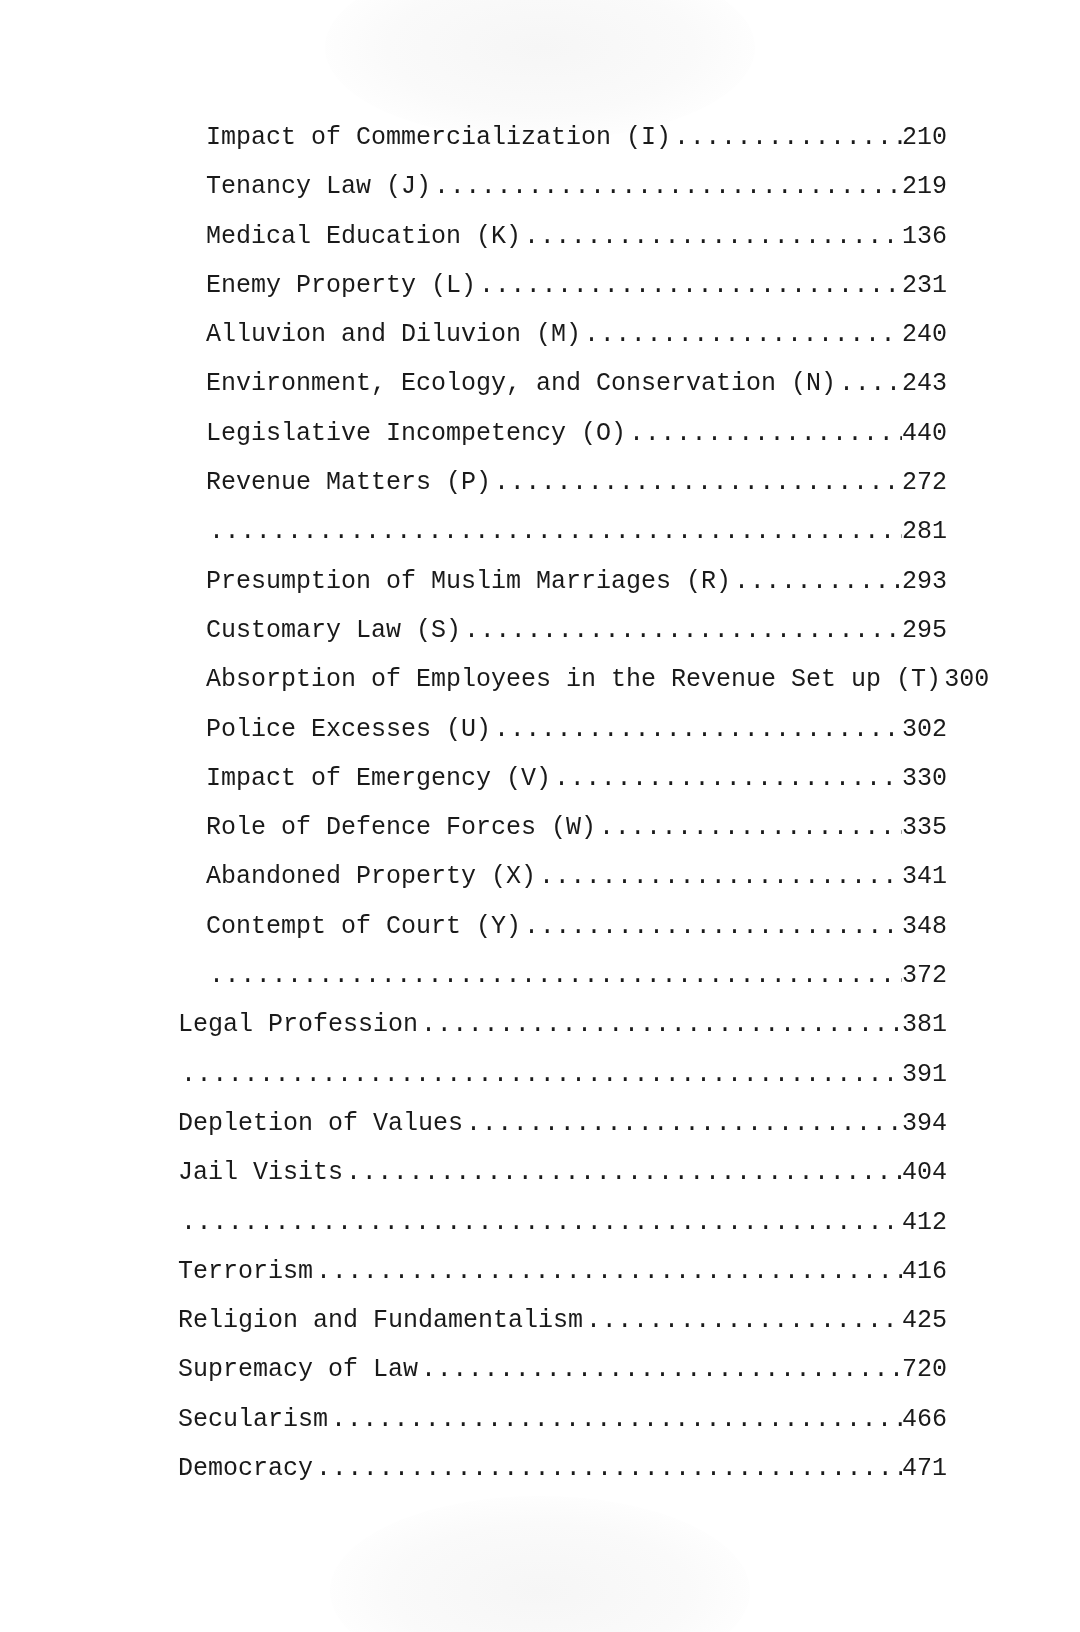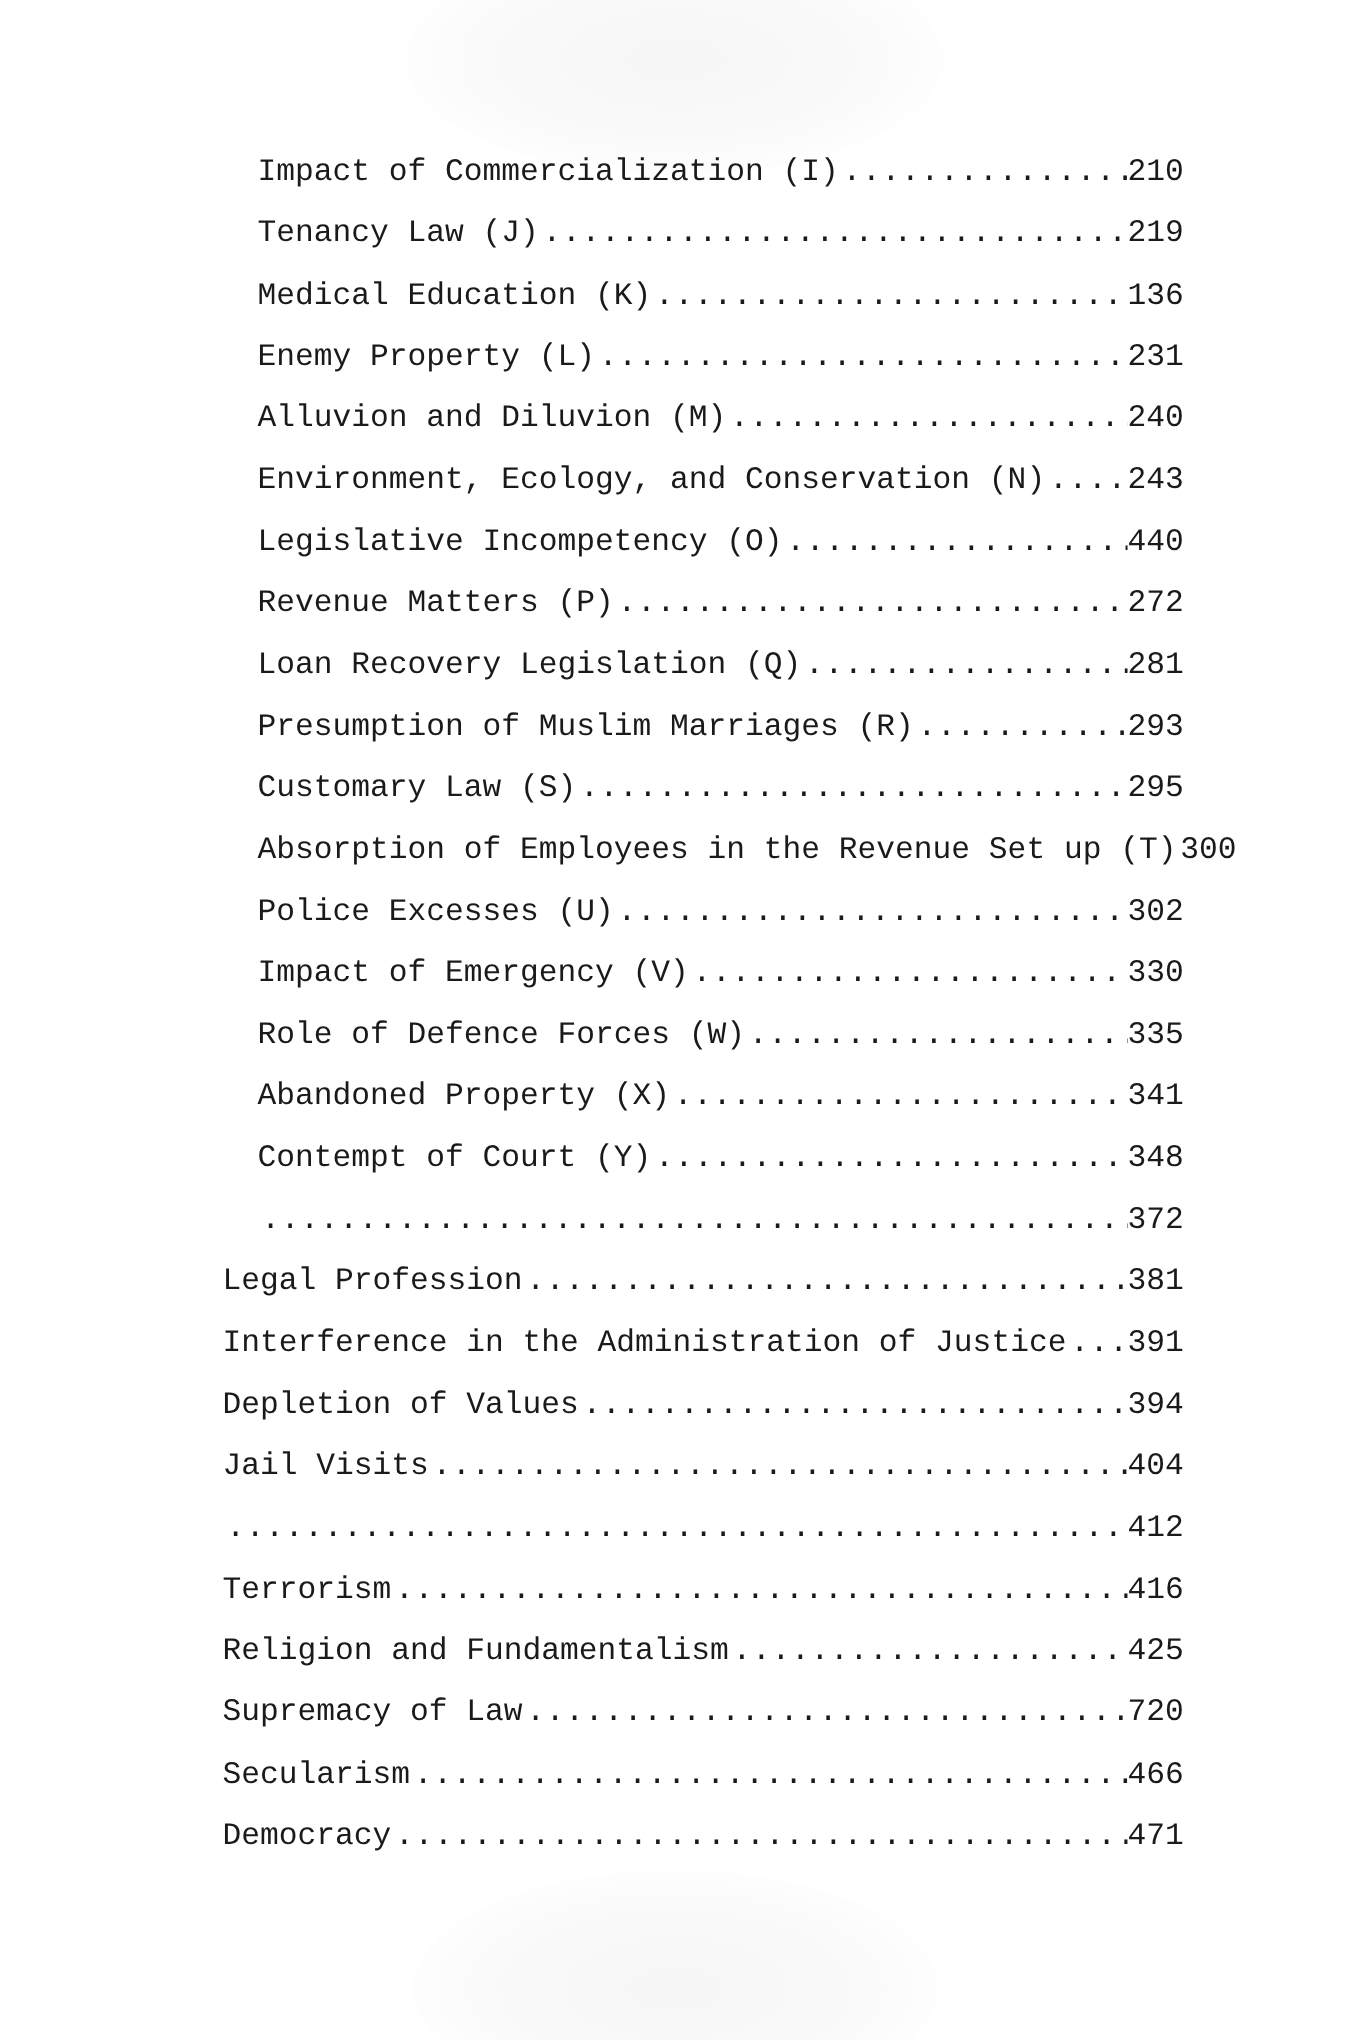--- a/index.html
+++ b/index.html
@@ -98,21 +98,20 @@
     <span class="label">Legislative Incompetency (O)</span>
     <span class="dots" aria-hidden="true">................................................................................................................................................................</span>
     <span class="pnum">440</span>
   </div>
       <div class="row indented">
     <span class="label">Revenue Matters (P)</span>
     <span class="dots" aria-hidden="true">................................................................................................................................................................</span>
     <span class="pnum">272</span>
   </div>
       <div class="row indented">
-    <span class="label">Loan Recovery Legislation (Q)</span>
     <span class="dots" aria-hidden="true">................................................................................................................................................................</span>
     <span class="pnum">281</span>
   </div>
       <div class="row indented">
     <span class="label">Presumption of Muslim Marriages (R)</span>
     <span class="dots" aria-hidden="true">................................................................................................................................................................</span>
     <span class="pnum">293</span>
   </div>
       <div class="row indented">
     <span class="label">Customary Law (S)</span>
@@ -152,21 +151,20 @@
       <div class="row indented">
     <span class="dots" aria-hidden="true">................................................................................................................................................................</span>
     <span class="pnum">372</span>
   </div>
       <div class="row">
     <span class="label">Legal Profession</span>
     <span class="dots" aria-hidden="true">................................................................................................................................................................</span>
     <span class="pnum">381</span>
   </div>
       <div class="row">
-    <span class="label">Interference in the Administration of Justice</span>
     <span class="dots" aria-hidden="true">................................................................................................................................................................</span>
     <span class="pnum">391</span>
   </div>
       <div class="row">
     <span class="label">Depletion of Values</span>
     <span class="dots" aria-hidden="true">................................................................................................................................................................</span>
     <span class="pnum">394</span>
   </div>
       <div class="row">
     <span class="label">Jail Visits</span>

